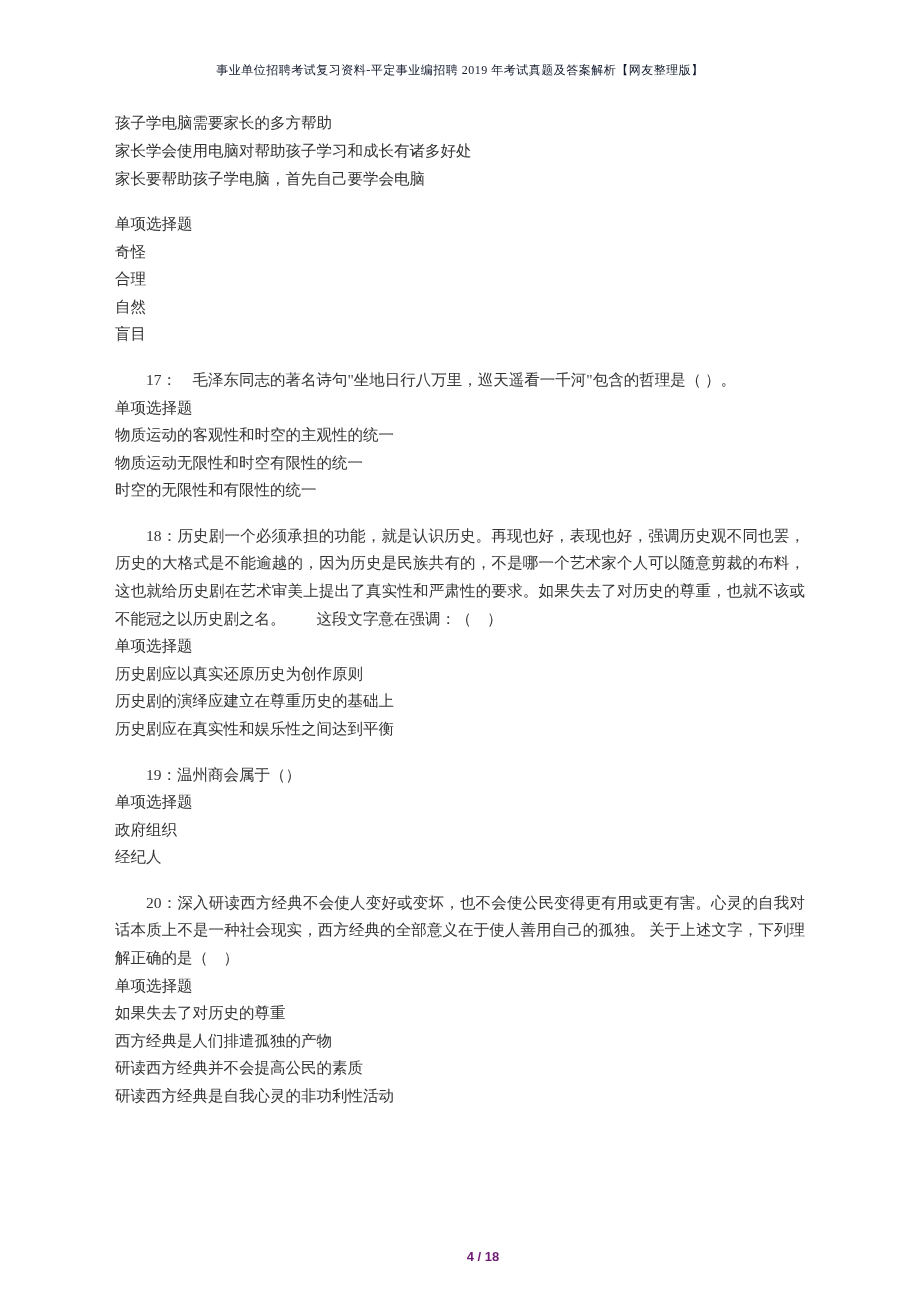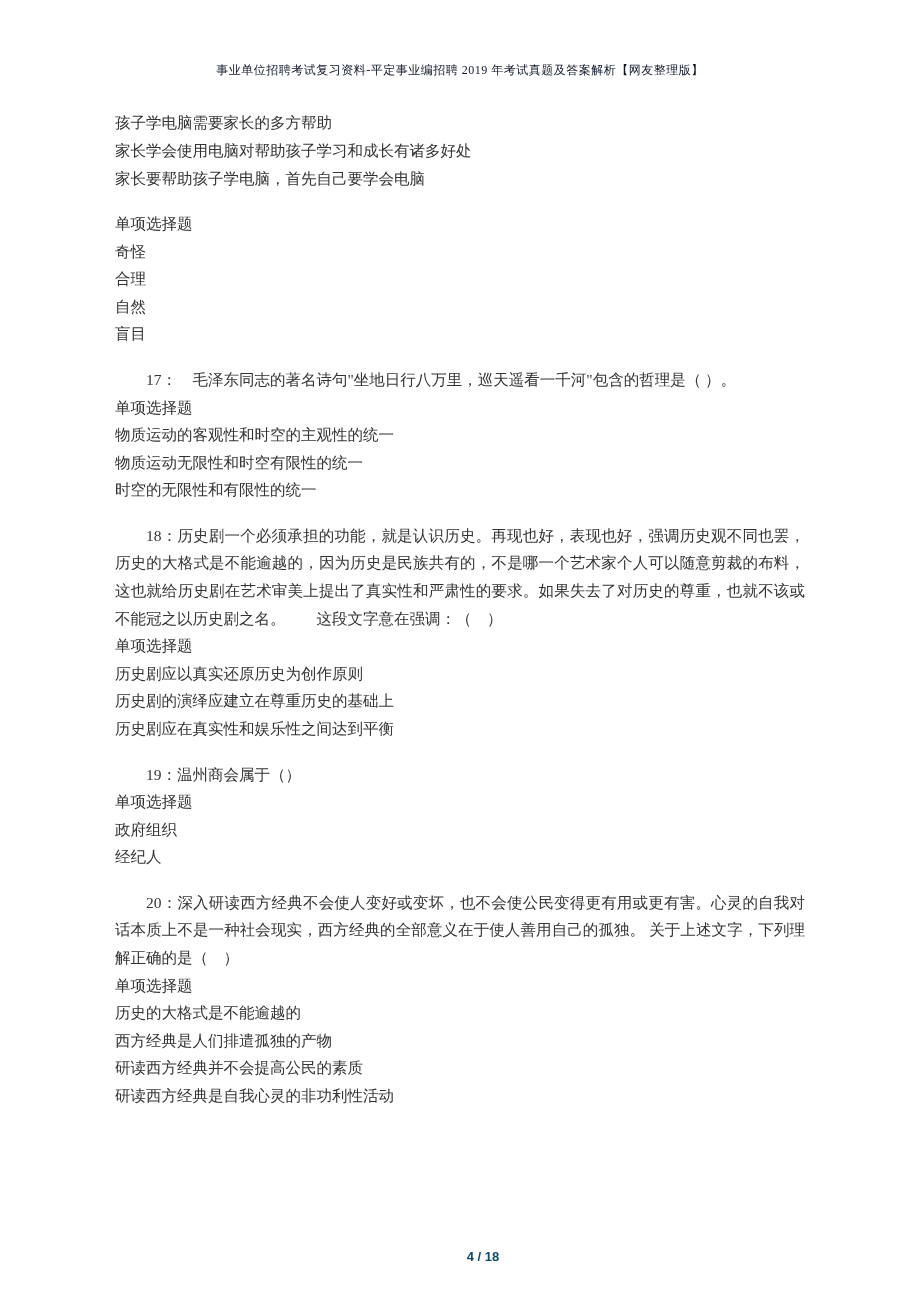--- a/index.html
+++ b/index.html
@@ -38,21 +38,21 @@
       margin-bottom: 18px;
     }
     .footer {
       position: absolute;
       bottom: 38px;
       left: 0;
       right: 0;
       text-align: center;
       font-size: 13px;
       font-weight: bold;
-      color: #0c4a6e;
+      color: #701a75;
       font-family: Arial, sans-serif;
       margin-left: 46px;
     }
   </style>
 </head>
 <body>
 
 <div class="page">
   <div class="header">事业单位招聘考试复习资料-平定事业编招聘 2019 年考试真题及答案解析【网友整理版】</div>
 
@@ -89,20 +89,20 @@
   <div class="block">
     <p class="para indent">19：温州商会属于（）</p>
     <p class="para">单项选择题</p>
     <p class="para">政府组织</p>
     <p class="para">经纪人</p>
   </div>
 
   <div class="block">
     <p class="para indent">20：深入研读西方经典不会使人变好或变坏，也不会使公民变得更有用或更有害。心灵的自我对话本质上不是一种社会现实，西方经典的全部意义在于使人善用自己的孤独。 关于上述文字，下列理解正确的是（　）</p>
     <p class="para">单项选择题</p>
-    <p class="para">历史的大格式是不能逾越的</p>
+    <p class="para">如果失去了对历史的尊重</p>
     <p class="para">西方经典是人们排遣孤独的产物</p>
     <p class="para">研读西方经典并不会提高公民的素质</p>
     <p class="para">研读西方经典是自我心灵的非功利性活动</p>
   </div>
 </div>
 
 <div class="footer">4 / 18</div>
 
 </body></html>

